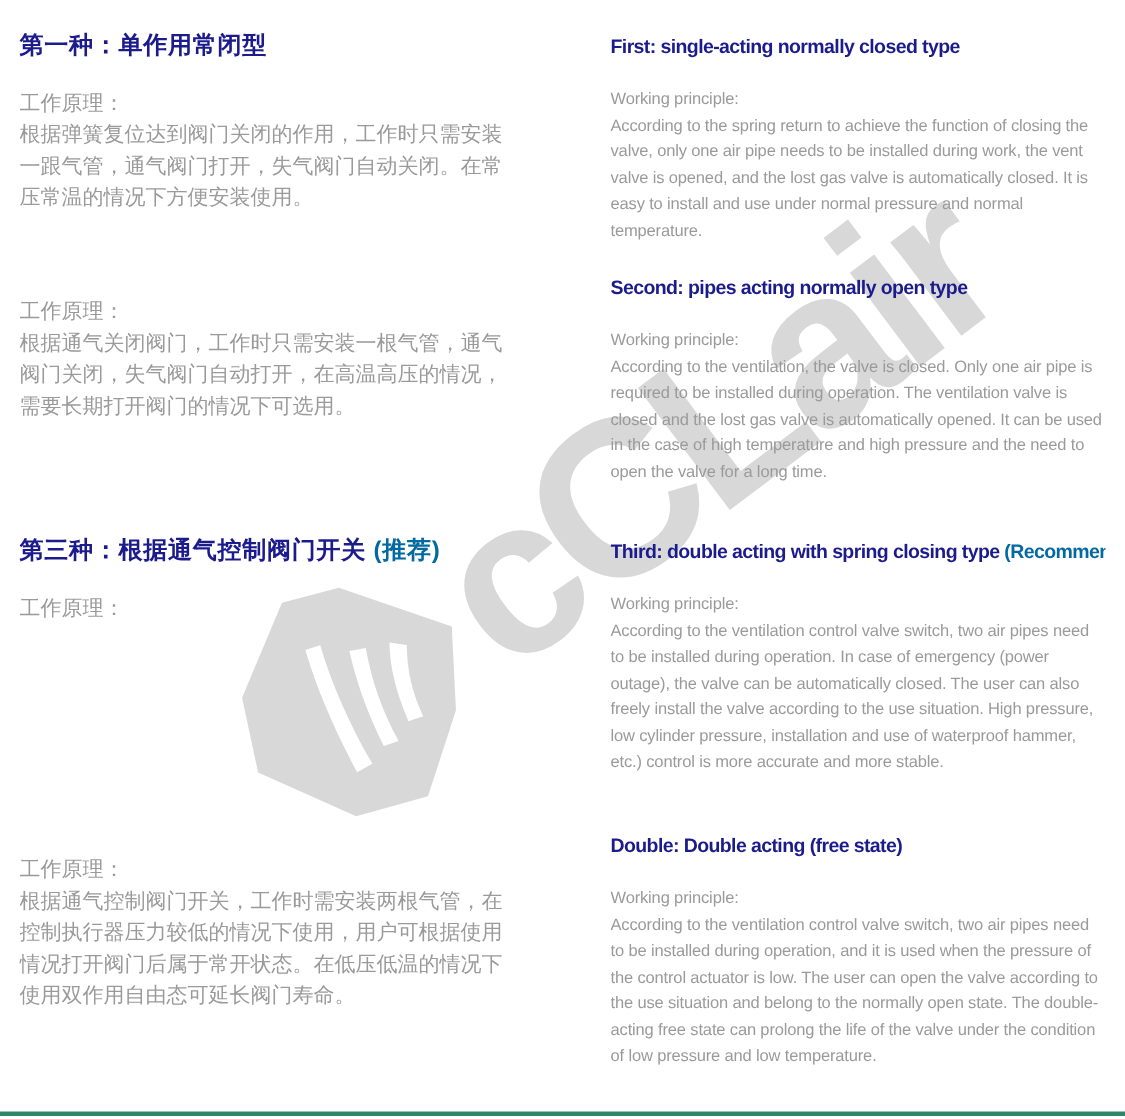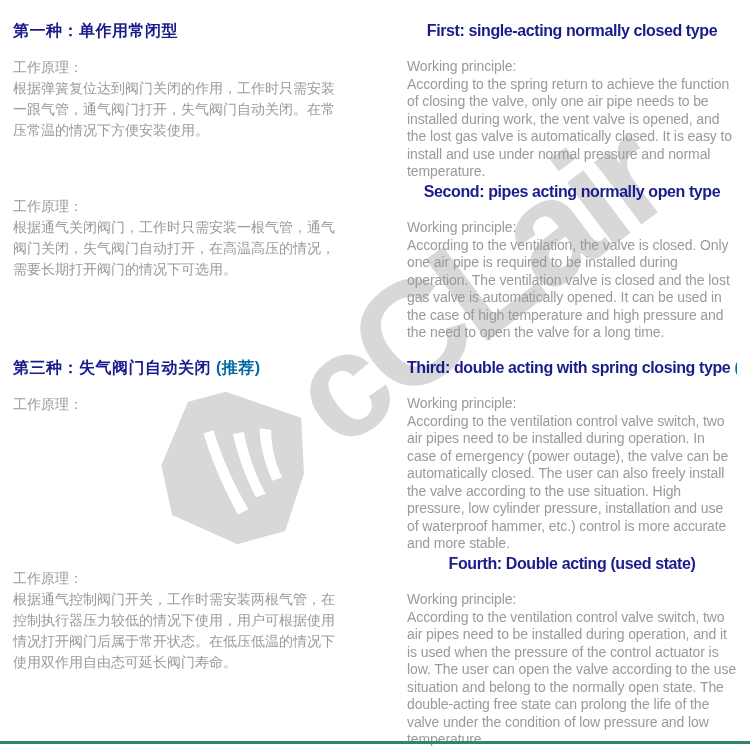--- a/index.html
+++ b/index.html
@@ -22,25 +22,25 @@
   
   .grid {
     position:relative; z-index:1;
     display:grid; grid-template-columns:1fr 1fr; column-gap:64px;
     grid-template-rows:161px 176px 196px 1fr;
     padding:20px 13px 0 13px;
   }
   .cell { overflow:hidden; }
   h2 { margin:0; line-height:22px; color:#1b1b8c; font-weight:bold; }
   .t-cn { font-size:16px; letter-spacing:0.5px; }
-  .t-en { font-size:16px; letter-spacing:-0.4px; white-space:nowrap;text-align:center; }
+  .t-en { font-size:13px; letter-spacing:-0.4px; white-space:nowrap; }
   .note { color:#0369a1; font-weight:bold; }
   .body { margin:16px 0 0 0; color:#9a9a9a; }
-  .body-cn { font-size:14px; line-height:21px;font-family:Liberation Mono, monospace; }
-  .body-en { font-size:14px; line-height:17.5px; letter-spacing:-0.1px; }
+  .body-cn { font-size:14px; line-height:21px; }
+  .body-en { font-size:11px; line-height:17.5px; letter-spacing:-0.1px; }
   .lbl { display:block; }
   
   .bottom-bar {
     position:absolute; left:0; right:0; bottom:2px; height:3px;
     background:#2e8668; z-index:2;
   }
 </style>
 </head>
 <body>
 
@@ -71,34 +71,34 @@
     <div class="cell">
       <p class="body body-cn"><span class="lbl">工作原理：</span><span>根据通气关闭阀门，工作时只需安装一根气管，通气阀门关闭，失气阀门自动打开，在高温高压的情况，需要长期打开阀门的情况下可选用。</span></p>
     </div>
 
     <div class="cell">
       <h2 class="t-en"><span>Second: pipes acting normally open type</span><span class="note"></span></h2>
       <p class="body body-en"><span class="lbl">Working principle:</span><span>According to the ventilation, the valve is closed. Only one air pipe is required to be installed during operation. The ventilation valve is closed and the lost gas valve is automatically opened. It can be used in the case of high temperature and high pressure and the need to open the valve for a long time.</span></p>
     </div>
 
     <div class="cell">
-      <h2 class="t-cn"><span>第三种：失气阀门自动关闭</span><span class="note"> (推荐)</span></h2>
+      <h2 class="t-cn"><span>第三种：根据通气控制阀门开关</span><span class="note"> (推荐)</span></h2>
       <p class="body body-cn"><span class="lbl">工作原理：</span></p>
     </div>
 
     <div class="cell">
       <h2 class="t-en"><span>Third: double acting with spring closing type</span><span class="note"> (Recommend)</span></h2>
       <p class="body body-en"><span class="lbl">Working principle:</span><span>According to the ventilation control valve switch, two air pipes need to be installed during operation. In case of emergency (power outage), the valve can be automatically closed. The user can also freely install the valve according to the use situation. High pressure, low cylinder pressure, installation and use of waterproof hammer, etc.) control is more accurate and more stable.</span></p>
     </div>
 
     <div class="cell">
       <p class="body body-cn"><span class="lbl">工作原理：</span><span>根据通气控制阀门开关，工作时需安装两根气管，在控制执行器压力较低的情况下使用，用户可根据使用情况打开阀门后属于常开状态。在低压低温的情况下使用双作用自由态可延长阀门寿命。</span></p>
     </div>
 
     <div class="cell">
-      <h2 class="t-en"><span>Fourth: Double acting (used state)</span><span class="note"></span></h2>
+      <h2 class="t-en"><span>Double: Double acting (free state)</span><span class="note"></span></h2>
       <p class="body body-en"><span class="lbl">Working principle:</span><span>According to the ventilation control valve switch, two air pipes need to be installed during operation, and it is used when the pressure of the control actuator is low. The user can open the valve according to the use situation and belong to the normally open state. The double-acting free state can prolong the life of the valve under the condition of low pressure and low temperature.</span></p>
     </div>
 
   </div>
 
   <div class="bottom-bar"></div>
 </div>
 
 </body></html>

